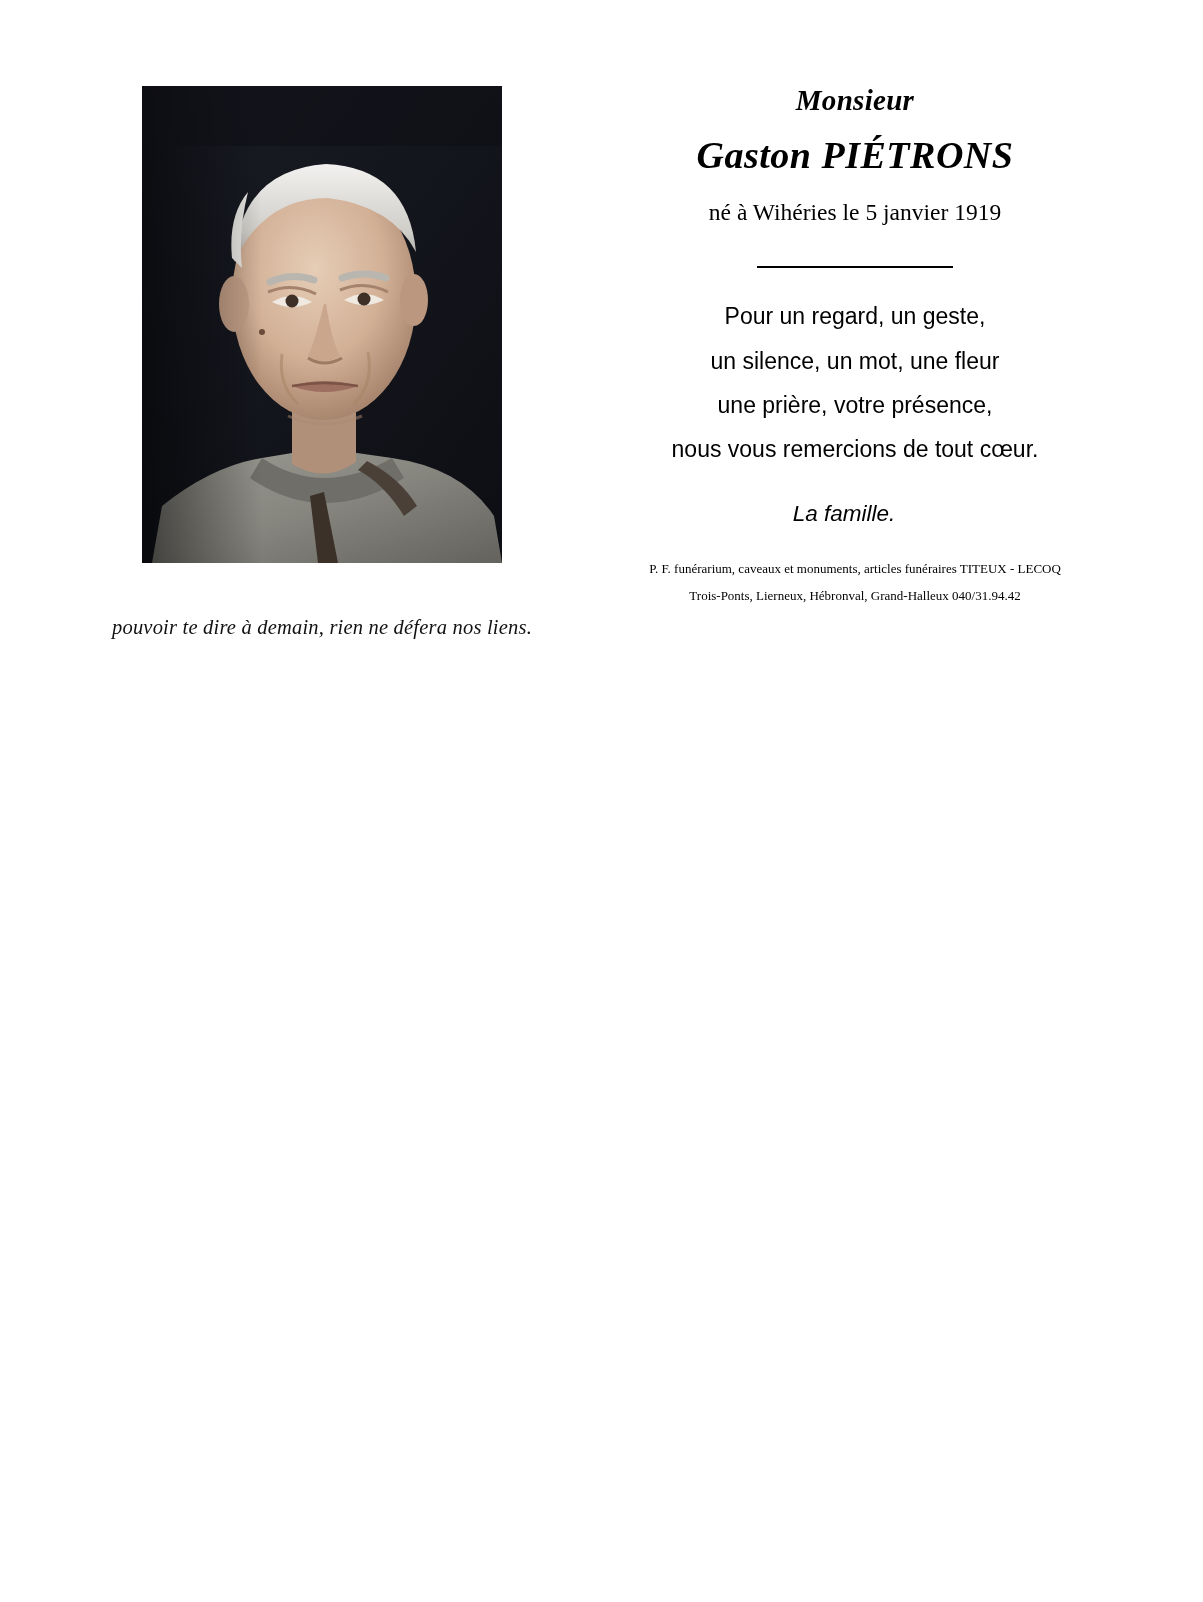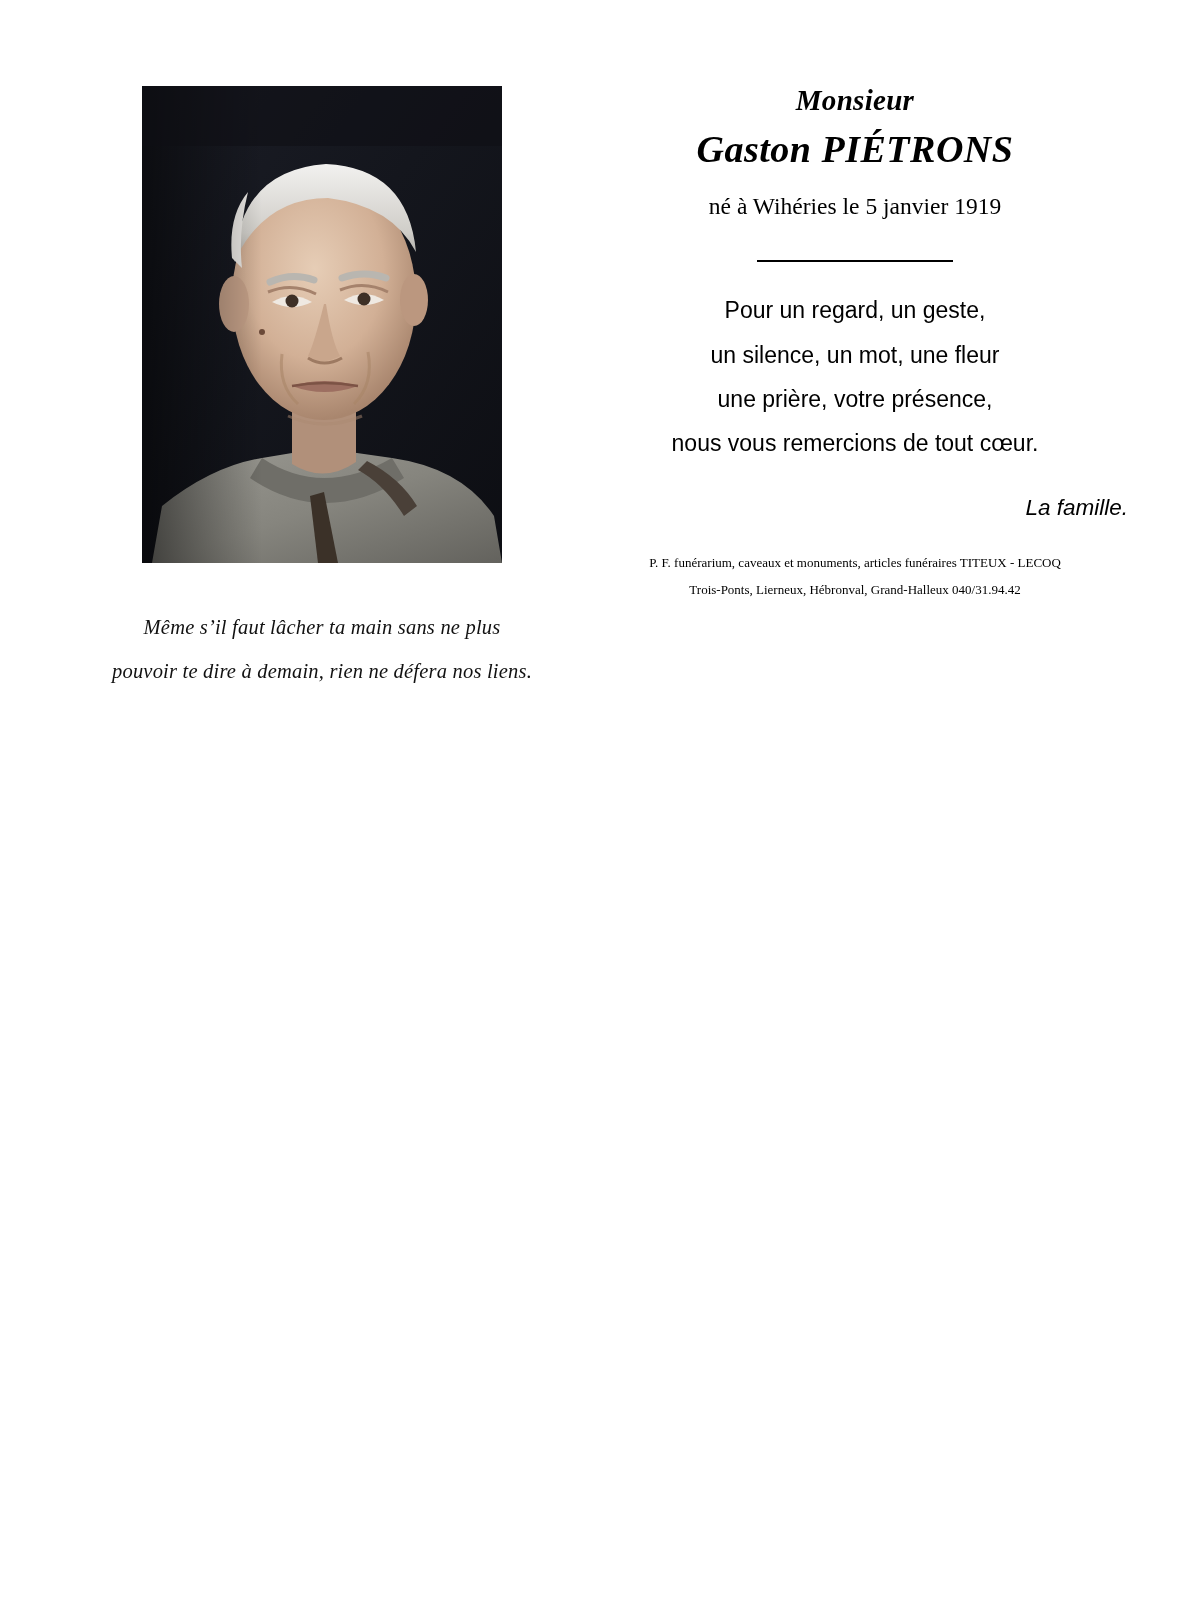--- a/index.html
+++ b/index.html
@@ -77,21 +77,21 @@
     font-weight: bold;
     font-style: italic;
     letter-spacing: 0.3px;
     margin: 6px 0 2px 0;
   }
   .name-full {
     font-size: 38px;
     font-weight: bold;
     font-style: italic;
     letter-spacing: 0.5px;
-    margin: 10px 0 14px 0;
+    margin: 16px 0 14px 0;
   }
   .birth, .death {
     font-size: 23.5px;
     line-height: 1.85;
   }
   .rule {
     width: 196px;
     height: 0;
     border-top: 2.5px solid #000;
     margin: 32px auto 26px auto;
@@ -101,21 +101,21 @@
     font-size: 23px;
     line-height: 1.92;
   }
   .poem .line {
     display: block;
   }
   .signature {
     font-family: "Liberation Sans", sans-serif;
     font-size: 22.5px;
     font-style: italic;
-    text-align: right;
+    text-align: center;
     padding-right: 22px;
     margin-top: 30px;
   }
   .footer {
     margin-top: 28px;
     font-size: 13px;
     line-height: 2.1;
     text-align: center;
   }
   .footer .line {
@@ -200,21 +200,20 @@
         <path d="M146 330 Q182 346 220 330" stroke="#ab8a72" stroke-width="3" fill="none" opacity="0.5"></path>
 
         <circle cx="120" cy="246" r="3" fill="#6b4a39"></circle>
 
         <rect x="0" y="0" width="120" height="477" fill="url(#shadowL)"></rect>
         <rect x="0" y="0" width="360" height="60" fill="#0e0f14" opacity="0.55"></rect>
       </svg>
     </div>
 
     <div class="verse">
-      <span class="line">Même s’il faut lâcher ta main sans ne plus</span>
       <span class="line">pouvoir te dire à demain, rien ne défera nos liens.</span>
     </div>
   </div>
 
   <div class="right-col">
 
 
     <div class="name-title">Monsieur</div>
     <div class="name-full">Gaston PIÉTRONS</div>
 

